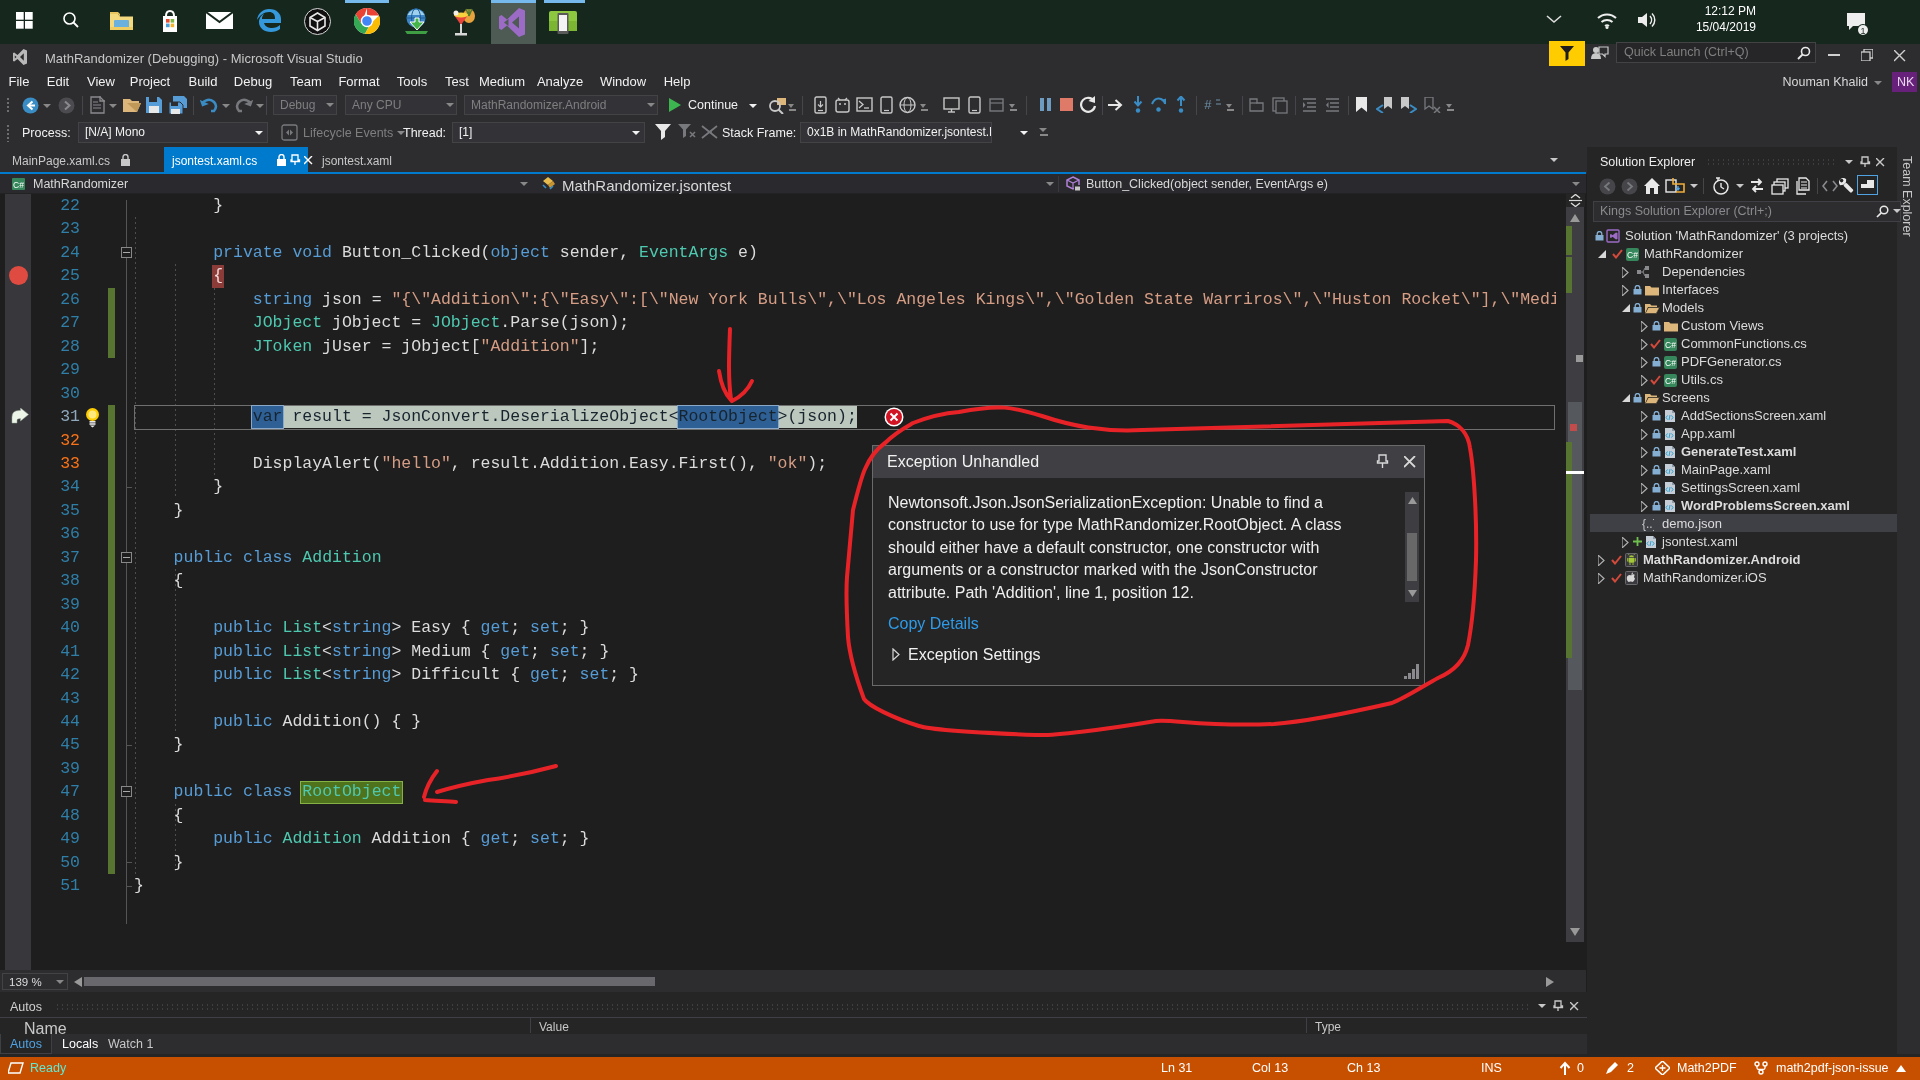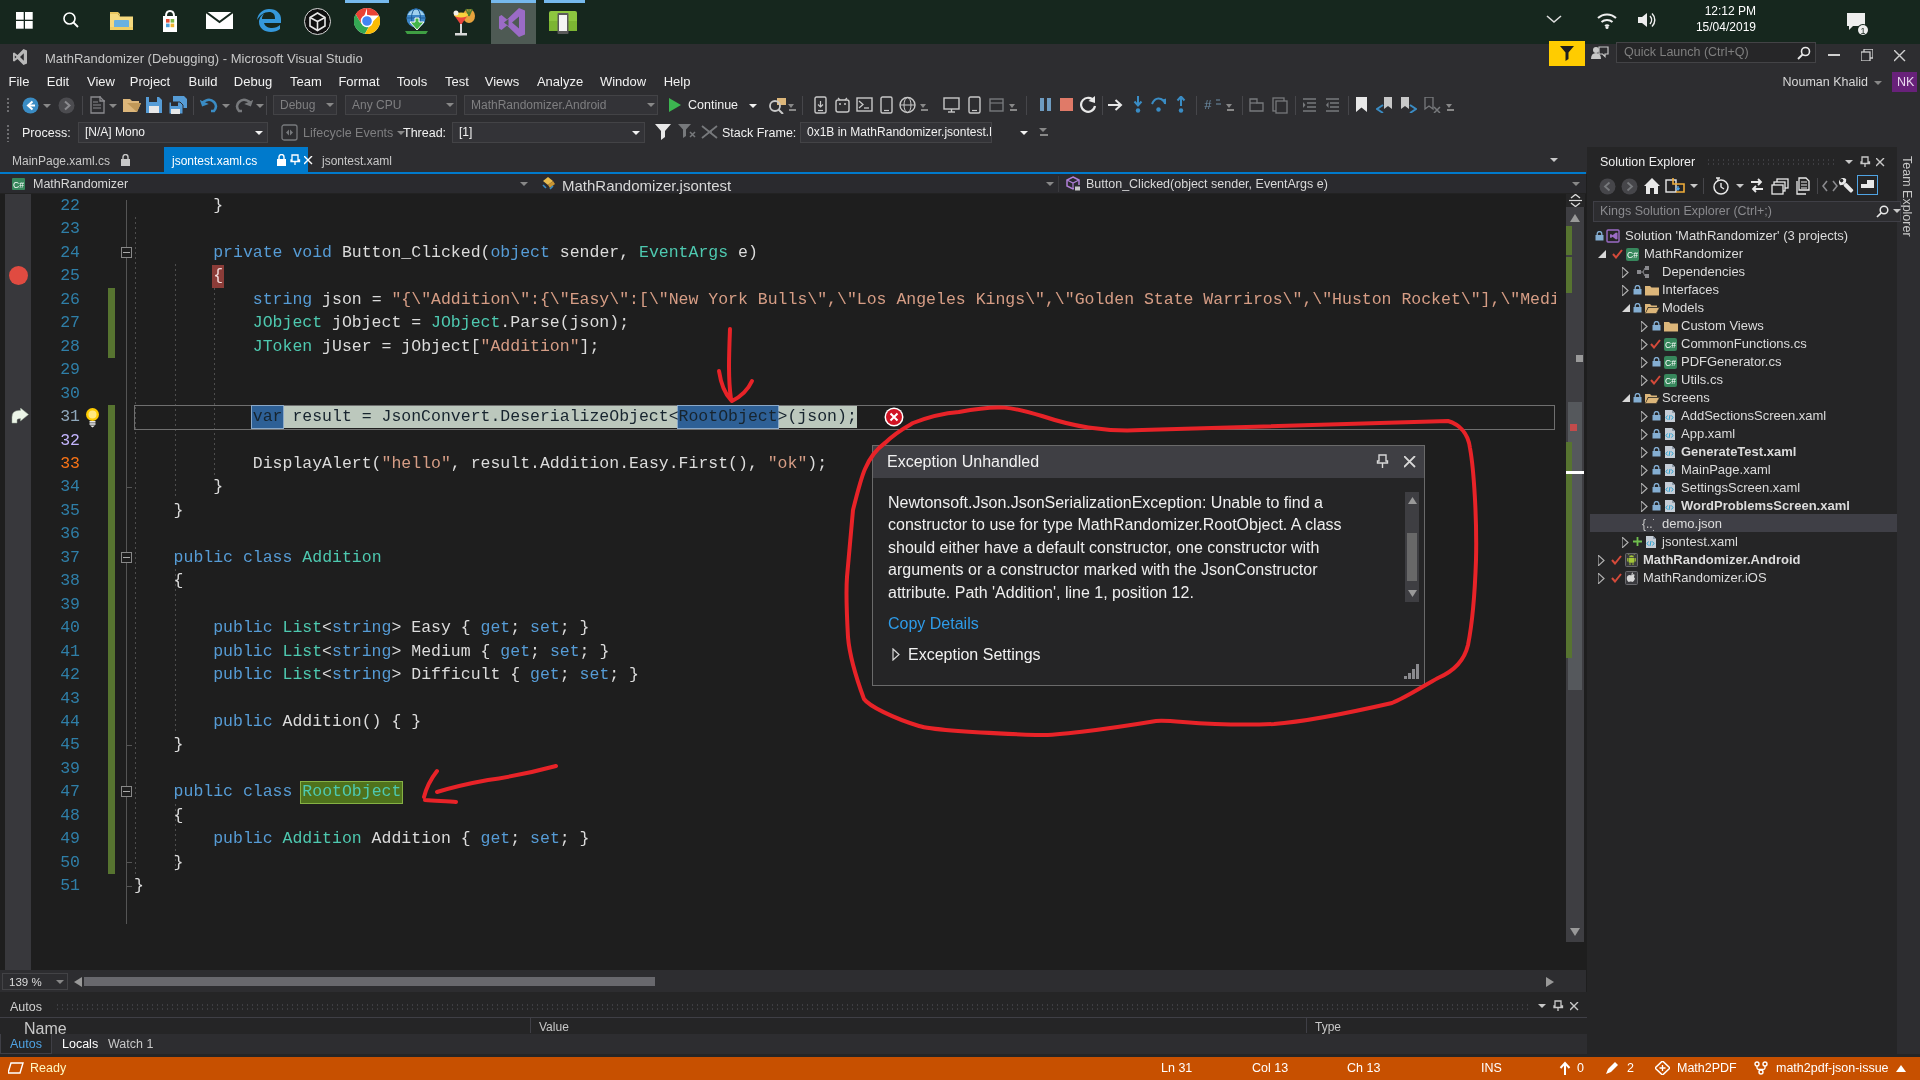--- a/index.html
+++ b/index.html
@@ -143,21 +143,21 @@
 <div class="ab t" style="left:19px;top:74px;transform:translateX(-50%);font-size:13px">File</div>
 <div class="ab t" style="left:58px;top:74px;transform:translateX(-50%);font-size:13px">Edit</div>
 <div class="ab t" style="left:101px;top:74px;transform:translateX(-50%);font-size:13px">View</div>
 <div class="ab t" style="left:150px;top:74px;transform:translateX(-50%);font-size:13px">Project</div>
 <div class="ab t" style="left:203px;top:74px;transform:translateX(-50%);font-size:13px">Build</div>
 <div class="ab t" style="left:253px;top:74px;transform:translateX(-50%);font-size:13px">Debug</div>
 <div class="ab t" style="left:306px;top:74px;transform:translateX(-50%);font-size:13px">Team</div>
 <div class="ab t" style="left:359px;top:74px;transform:translateX(-50%);font-size:13px">Format</div>
 <div class="ab t" style="left:412px;top:74px;transform:translateX(-50%);font-size:13px">Tools</div>
 <div class="ab t" style="left:457px;top:74px;transform:translateX(-50%);font-size:13px">Test</div>
-<div class="ab t" style="left:502px;top:74px;transform:translateX(-50%);font-size:13px">Views</div>
+<div class="ab t" style="left:502px;top:74px;transform:translateX(-50%);font-size:13px">Medium</div>
 <div class="ab t" style="left:560px;top:74px;transform:translateX(-50%);font-size:13px">Analyze</div>
 <div class="ab t" style="left:623px;top:74px;transform:translateX(-50%);font-size:13px">Window</div>
 <div class="ab t" style="left:677px;top:74px;transform:translateX(-50%);font-size:13px">Help</div>
 <div class="ab t" style="right:52px;top:75px;color:#d8d8d8;font-size:12.5px">Nouman Khalid</div>
 <div class="caretg" style="right:38px;top:81px"></div>
 <div class="ab" style="left:1892px;top:72px;width:25px;height:21px;background:#68217a"></div>
 <div class="ab t" style="left:1897px;top:75px;font-size:12.5px;color:#e8d8ee">NK</div>
 <div class="ab" style="left:0;top:92px;width:1920px;height:27px;background:#2d2d30"></div>
 <div class="grip" style="left:6px;top:97px;height:17px"></div>
 <svg class="ab" style="left:22px;top:97px" width="17" height="17">
@@ -430,21 +430,21 @@
 <div class="ln" style="left:34px;top:194.0px;color:#2f7fa8">22</div>
 <div class="ln" style="left:34px;top:217.4px;color:#2f7fa8">23</div>
 <div class="ln" style="left:34px;top:240.9px;color:#2f7fa8">24</div>
 <div class="ln" style="left:34px;top:264.4px;color:#2f7fa8">25</div>
 <div class="ln" style="left:34px;top:287.8px;color:#2f7fa8">26</div>
 <div class="ln" style="left:34px;top:311.2px;color:#2f7fa8">27</div>
 <div class="ln" style="left:34px;top:334.7px;color:#2f7fa8">28</div>
 <div class="ln" style="left:34px;top:358.1px;color:#2f7fa8">29</div>
 <div class="ln" style="left:34px;top:381.6px;color:#2f7fa8">30</div>
 <div class="ln" style="left:34px;top:405.0px;color:#8fa8bc">31</div>
-<div class="ln" style="left:34px;top:428.5px;color:#c4b5fd">32</div>
+<div class="ln" style="left:34px;top:428.5px;color:#f97316">32</div>
 <div class="ln" style="left:34px;top:451.9px;color:#f97316">33</div>
 <div class="ln" style="left:34px;top:475.4px;color:#2f7fa8">34</div>
 <div class="ln" style="left:34px;top:498.8px;color:#2f7fa8">35</div>
 <div class="ln" style="left:34px;top:522.3px;color:#2f7fa8">36</div>
 <div class="ln" style="left:34px;top:545.8px;color:#2f7fa8">37</div>
 <div class="ln" style="left:34px;top:569.2px;color:#2f7fa8">38</div>
 <div class="ln" style="left:34px;top:592.6px;color:#2f7fa8">39</div>
 <div class="ln" style="left:34px;top:616.1px;color:#2f7fa8">40</div>
 <div class="ln" style="left:34px;top:639.5px;color:#2f7fa8">41</div>
 <div class="ln" style="left:34px;top:663.0px;color:#2f7fa8">42</div>
@@ -551,21 +551,21 @@
 <div class="ab" style="left:0;top:1034px;width:1587px;height:20px;background:#2d2d30"></div>
 <div class="ab" style="left:0;top:1034px;width:52px;height:20px;background:#252526;border:1px solid #3f3f46;border-top:none"></div>
 <div class="ab t" style="left:10px;top:1037px;font-size:12.5px;color:#4fa3e3">Autos</div>
 <div class="ab t" style="left:62px;top:1037px;font-size:12.5px;color:#ffffff">Locals</div>
 <div class="ab t" style="left:108px;top:1037px;font-size:12.5px;color:#c8c8c8">Watch 1</div>
 <div class="ab" style="left:0;top:1054px;width:1920px;height:3px;background:#252526"></div>
 <div class="ab" style="left:0;top:1057px;width:1920px;height:23px;background:#c75000"></div>
 <svg class="ab" style="left:8px;top:1062px" width="16" height="12">
     <path d="M3 1 L15 1 L12 11 L0 11 Z" fill="none" stroke="#fff" stroke-width="1.4"></path>
   </svg>
-<div class="ab t" style="left:30px;top:1061px;font-size:12.5px;color:#fef9c3">Ready</div>
+<div class="ab t" style="left:30px;top:1061px;font-size:12.5px;color:#5eead4">Ready</div>
 <div class="ab t" style="left:1161px;top:1061px;font-size:12.5px;color:#fff">Ln 31</div>
 <div class="ab t" style="left:1252px;top:1061px;font-size:12.5px;color:#fff">Col 13</div>
 <div class="ab t" style="left:1347px;top:1061px;font-size:12.5px;color:#fff">Ch 13</div>
 <div class="ab t" style="left:1481px;top:1061px;font-size:12.5px;color:#fff">INS</div>
 <svg class="ab" style="left:1559px;top:1061px" width="12" height="14">
     <path d="M6 14 L6 3 M1.5 7 L6 2 L10.5 7" fill="none" stroke="#fff" stroke-width="2"></path>
   </svg>
 <div class="ab t" style="left:1577px;top:1061px;font-size:12.5px;color:#fff">0</div>
 <svg class="ab" style="left:1605px;top:1061px" width="14" height="14">
     <path d="M1 13 L3 8 L10 1 L13 4 L6 11 Z" fill="#fff"></path>

